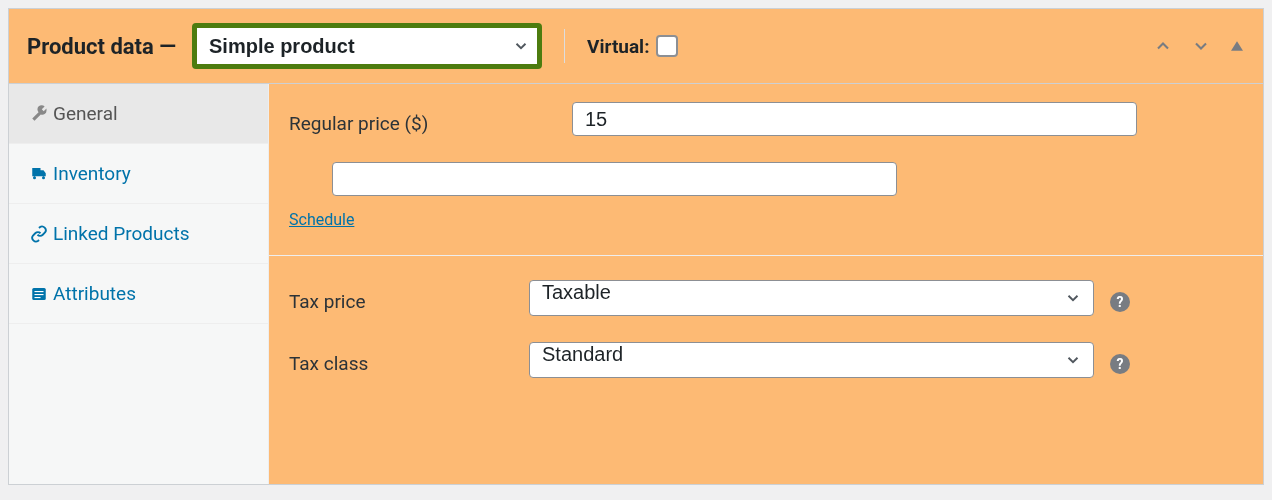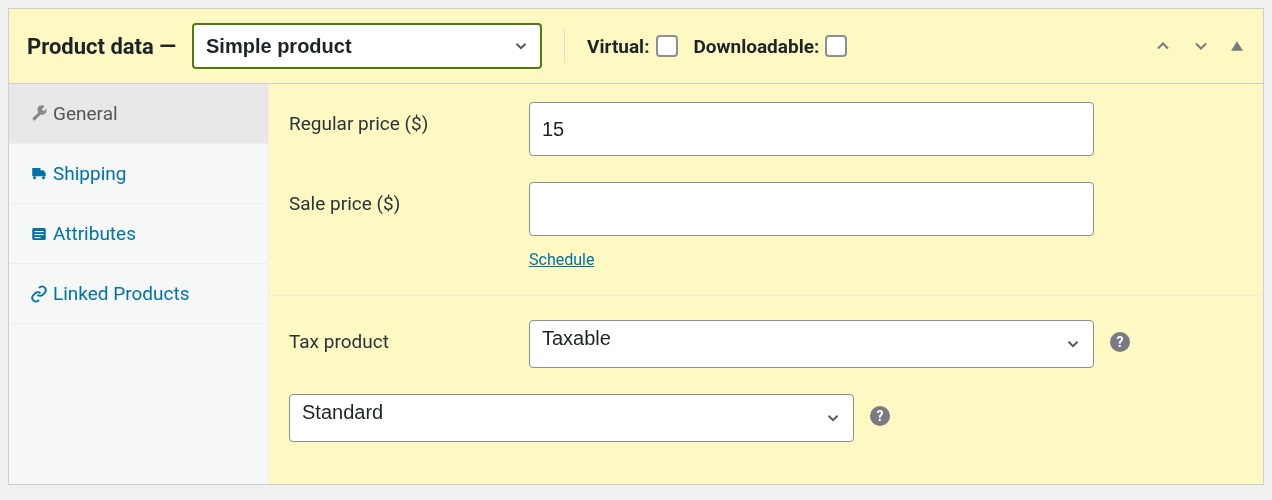--- a/index.html
+++ b/index.html
@@ -5,21 +5,21 @@
   * { box-sizing: border-box; margin: 0; padding: 0; }
   body {
     font-family: -apple-system, BlinkMacSystemFont, "Segoe UI", Roboto, sans-serif;
     background: #f0f0f1;
     padding: 8px;
     width: 1272px;
     color: #1d2327;
     font-size: 18px;
   }
   .panel {
-    background: #fef9c3;
+    background: #fdba74;
     border: 1px solid #ccd0d4;
   }
   .panel-header {
     display: flex;
     align-items: center;
     padding: 14px 18px;
     border-bottom: 1px solid #ccd0d4;
     gap: 16px;
     position: relative;
   }
@@ -31,21 +31,21 @@
   .product-type-select {
     position: relative;
     width: 350px;
   }
   .product-type-select select {
     width: 100%;
     height: 46px;
     font-size: 20px;
     font-weight: 600;
     padding: 0 40px 0 12px;
-    border: 2px solid #4d7c0f;
+    border: 5px solid #4d7c0f;
     border-radius: 4px;
     background: #fff;
     appearance: none;
     -webkit-appearance: none;
     color: #1d2327;
   }
   .product-type-select .chev {
     position: absolute;
     right: 12px;
     top: 50%;
@@ -127,48 +127,49 @@
     font-size: 19px;
     color: #2c3338;
   }
   .field-control {
     flex: 0 0 565px;
     display: flex;
     flex-direction: column;
   }
   .text-input {
     width: 565px;
-    height: 54px;
+    height: 34px;
     font-size: 20px;
     padding: 0 12px;
     border: 1px solid #8c8f94;
     border-radius: 4px;
     background: #fff;
     color: #1d2327;
+    margin-left: 43px;
   }
   .schedule-link {
     margin-top: 14px;
     color: #0073aa;
     text-decoration: underline;
     font-size: 16px;
     cursor: pointer;
     width: fit-content;
   }
   .group-sep {
     border: none;
     border-top: 1px solid #eee;
     margin: 18px -20px 6px -20px;
   }
   .select-wrap {
     position: relative;
     width: 565px;
   }
   .select-wrap select {
     width: 100%;
-    height: 48px;
+    height: 36px;
     font-size: 20px;
     padding: 0 42px 12px 12px;
     border: 1px solid #8c8f94;
     border-radius: 4px;
     background: #fff;
     appearance: none;
     -webkit-appearance: none;
     color: #1d2327;
   }
   .select-wrap .chev {
@@ -217,24 +218,20 @@
       </span>
     </div>
 
     <span class="vsep"></span>
 
     <div class="chk-group">
       <span class="chk-label">Virtual:</span>
       <span class="chk-box"></span>
     </div>
 
-    <div class="chk-group">
-      <span class="chk-label">Downloadable:</span>
-      <span class="chk-box"></span>
-    </div>
 
     <div class="panel-handles">
       <span class="handle-btn">
         <svg width="20" height="20" viewBox="0 0 24 24" fill="none" stroke="#787c82" stroke-width="2.5">
             <polyline points="6 15 12 9 18 15"></polyline>
           </svg>
       </span>
       <span class="handle-btn">
         <svg width="20" height="20" viewBox="0 0 24 24" fill="none" stroke="#787c82" stroke-width="2.5">
             <polyline points="6 9 12 15 18 9"></polyline>
@@ -261,87 +258,87 @@
         <span>General</span>
       </div>
 
 
       <div class="tab">
         <span class="tab-icon">
           <svg width="18" height="18" viewBox="0 0 24 24" fill="#0073aa">
               <path d="M3 4h11v11H3V4zm11 3h4l3 4v4h-7V7zM6 19a2 2 0 1 0 0-4 2 2 0 0 0 0 4zm12 0a2 2 0 1 0 0-4 2 2 0 0 0 0 4z"></path>
             </svg>
         </span>
-        <span>Shipping</span>
+        <span>Inventory</span>
+      </div>
+
+      <div class="tab">
+        <span class="tab-icon">
+          <svg width="18" height="18" viewBox="0 0 24 24" fill="none" stroke="#0073aa" stroke-width="2.5">
+              <path d="M10 13a5 5 0 0 0 7 0l3-3a5 5 0 0 0-7-7l-1 1"></path>
+              <path d="M14 11a5 5 0 0 0-7 0l-3 3a5 5 0 0 0 7 7l1-1"></path>
+            </svg>
+        </span>
+        <span>Linked Products</span>
       </div>
 
       <div class="tab">
         <span class="tab-icon">
           <svg width="18" height="18" viewBox="0 0 24 24" fill="#0073aa">
               <rect x="3" y="4" width="18" height="16" rx="2"></rect>
               <rect x="6" y="8" width="12" height="1.5" fill="#fff"></rect>
               <rect x="6" y="12" width="12" height="1.5" fill="#fff"></rect>
               <rect x="6" y="16" width="8" height="1.5" fill="#fff"></rect>
             </svg>
         </span>
         <span>Attributes</span>
       </div>
 
-      <div class="tab">
-        <span class="tab-icon">
-          <svg width="18" height="18" viewBox="0 0 24 24" fill="none" stroke="#0073aa" stroke-width="2.5">
-              <path d="M10 13a5 5 0 0 0 7 0l3-3a5 5 0 0 0-7-7l-1 1"></path>
-              <path d="M14 11a5 5 0 0 0-7 0l-3 3a5 5 0 0 0 7 7l1-1"></path>
-            </svg>
-        </span>
-        <span>Linked Products</span>
-      </div>
-
 
     </div>
 
     <div class="content">
 
       <div class="field-row">
         <div class="field-label">Regular price ($)</div>
         <div class="field-control">
           <input type="text" class="text-input" value="15" style="">
         </div>
       </div>
 
       <div class="field-row">
-        <div class="field-label">Sale price ($)</div>
         <div class="field-control">
           <input type="text" class="text-input" value="" style="">
           <a class="schedule-link">Schedule</a>
         </div>
       </div>
 
       <hr class="group-sep">
 
       <div class="field-row">
-        <div class="field-label">Tax product</div>
+        <div class="field-label">Tax price</div>
         <div class="field-control">
           <div class="select-wrap">
             <select>
               <option>Taxable</option>
             </select>
             <span class="chev">
               <svg width="18" height="18" viewBox="0 0 24 24" fill="none" stroke="#50575e" stroke-width="2.5">
                   <polyline points="6 9 12 15 18 9"></polyline>
                 </svg>
             </span>
           </div>
         </div>
         <div class="help-col">
           <span class="help-icon">?</span>
         </div>
       </div>
 
       <div class="field-row">
+        <div class="field-label">Tax class</div>
         <div class="field-control">
           <div class="select-wrap">
             <select>
               <option>Standard</option>
             </select>
             <span class="chev">
               <svg width="18" height="18" viewBox="0 0 24 24" fill="none" stroke="#50575e" stroke-width="2.5">
                   <polyline points="6 9 12 15 18 9"></polyline>
                 </svg>
             </span>

